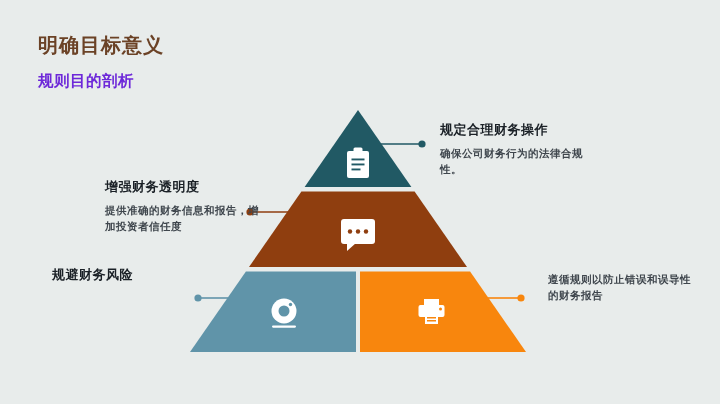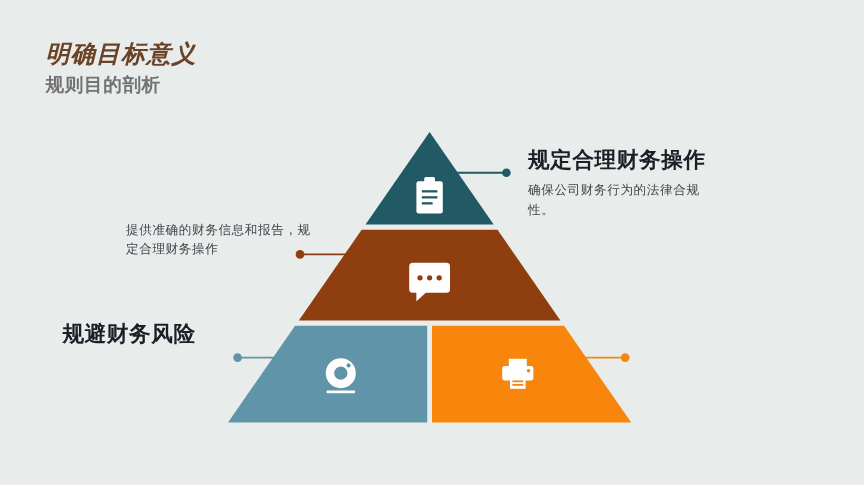--- a/index.html
+++ b/index.html
@@ -10,51 +10,51 @@
     background: #e8eceb;
     overflow: hidden;
   }
   .slide-title {
     position: absolute;
     left: 38px; top: 32px;
     font-size: 20px;
     font-weight: 700;
     color: #6b4226;
     letter-spacing: 1px;
-    font-style: italic;
   }
   .slide-subtitle {
     position: absolute;
-    left: 38px; top: 61px;
+    left: 38px; top: 71px;
     font-size: 15.5px;
     font-weight: 700;
-    color: #737373;
+    color: #6d28d9;
     letter-spacing: 0.5px;
   }
   .pyramid-svg {
     position: absolute;
     left: 0; top: 0;
     width: 720px; height: 404px;
   }
   .callout {
     position: absolute;
     width: 162px;
   }
   .callout .c-title {
-    font-size: 18px;
+    font-size: 13px;
     font-weight: 700;
     color: #1a2026;
     letter-spacing: 0.5px;
   }
   .callout .c-body {
     margin-top: 7px;
     font-size: 10.5px;
     line-height: 1.5;
     color: #3f464d;
     letter-spacing: 0.5px;
+    font-weight: bold;
   }
   #callout-top-right    { left: 440px; top: 121px; width: 150px; }
   #callout-middle-left  { left: 105px; top: 178px; width: 155px; }
   #callout-bottom-left  { left: 52px;  top: 266px; width: 155px; }
   #callout-bottom-right { left: 548px; top: 265px; width: 145px; }
 </style>
 </head>
 <body>
 
 <div class="slide-title">明确目标意义</div>
@@ -111,21 +111,23 @@
     <rect x="427" y="320" width="9" height="1.5" fill="#f8860d"></rect>
   </g>
 </svg>
 
 <div class="callout" id="callout-top-right">
   <div class="c-title">规定合理财务操作</div>
   <div class="c-body">确保公司财务行为的法律合规性。</div>
 </div>
 
 <div class="callout" id="callout-middle-left">
-  <div class="c-body">提供准确的财务信息和报告，规定合理财务操作</div>
+  <div class="c-title">增强财务透明度</div>
+  <div class="c-body">提供准确的财务信息和报告，增加投资者信任度</div>
 </div>
 
 <div class="callout" id="callout-bottom-left">
   <div class="c-title">规避财务风险</div>
 </div>
 
 <div class="callout" id="callout-bottom-right">
+  <div class="c-body">遵循规则以防止错误和误导性的财务报告</div>
 </div>
 
 </body></html>

